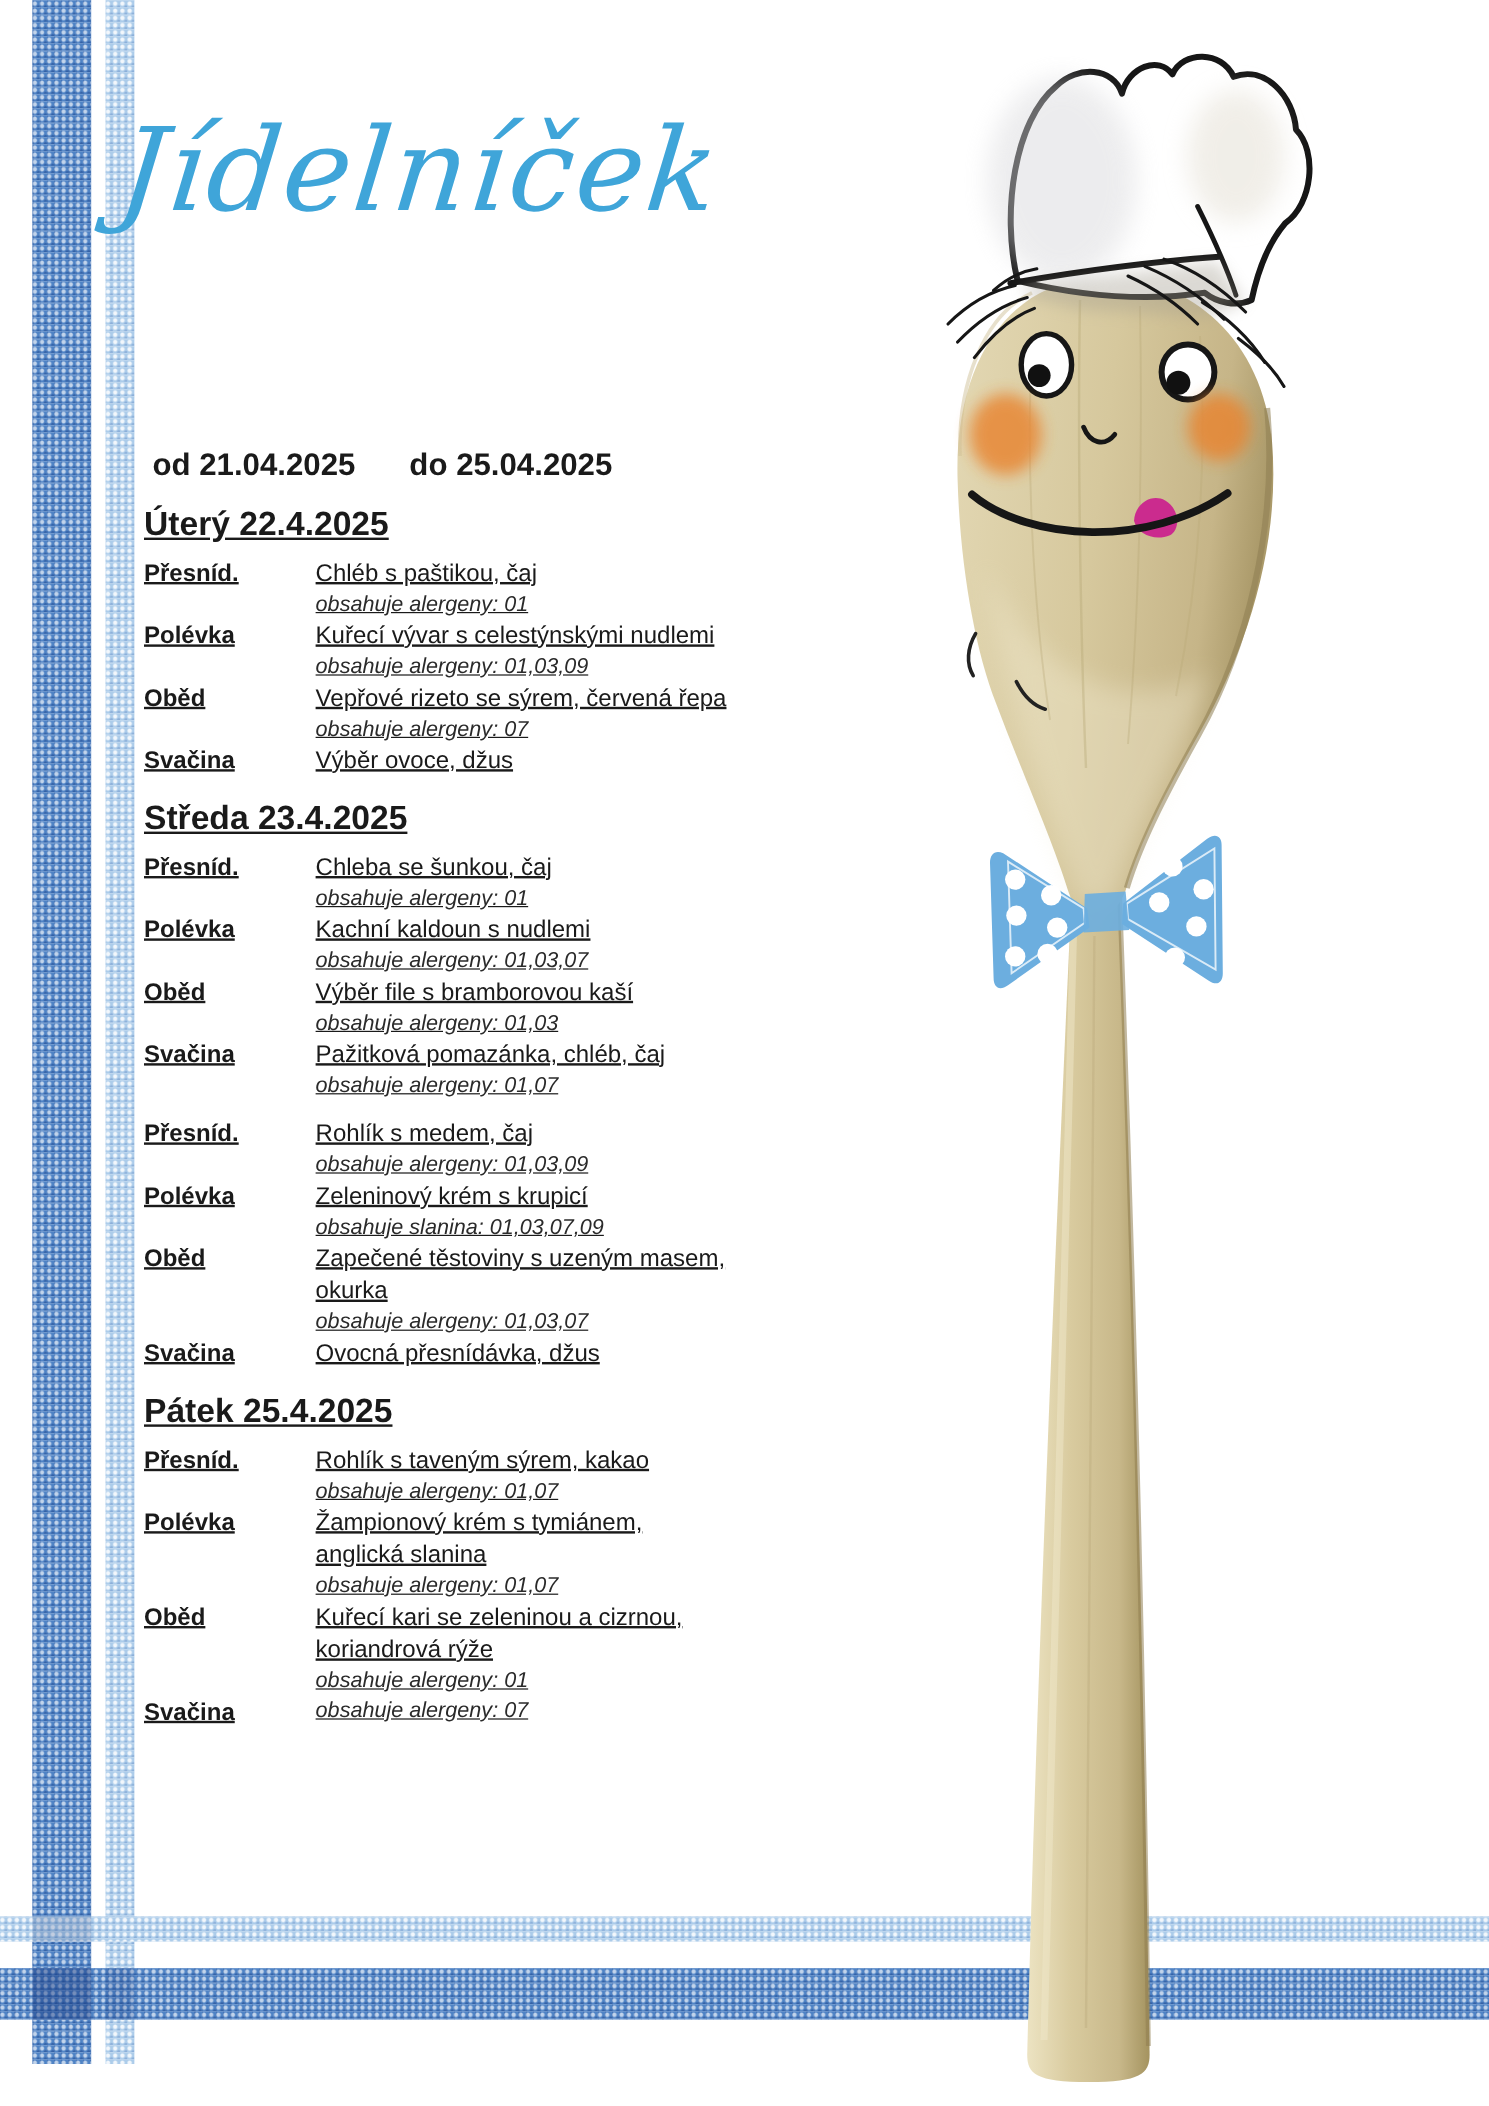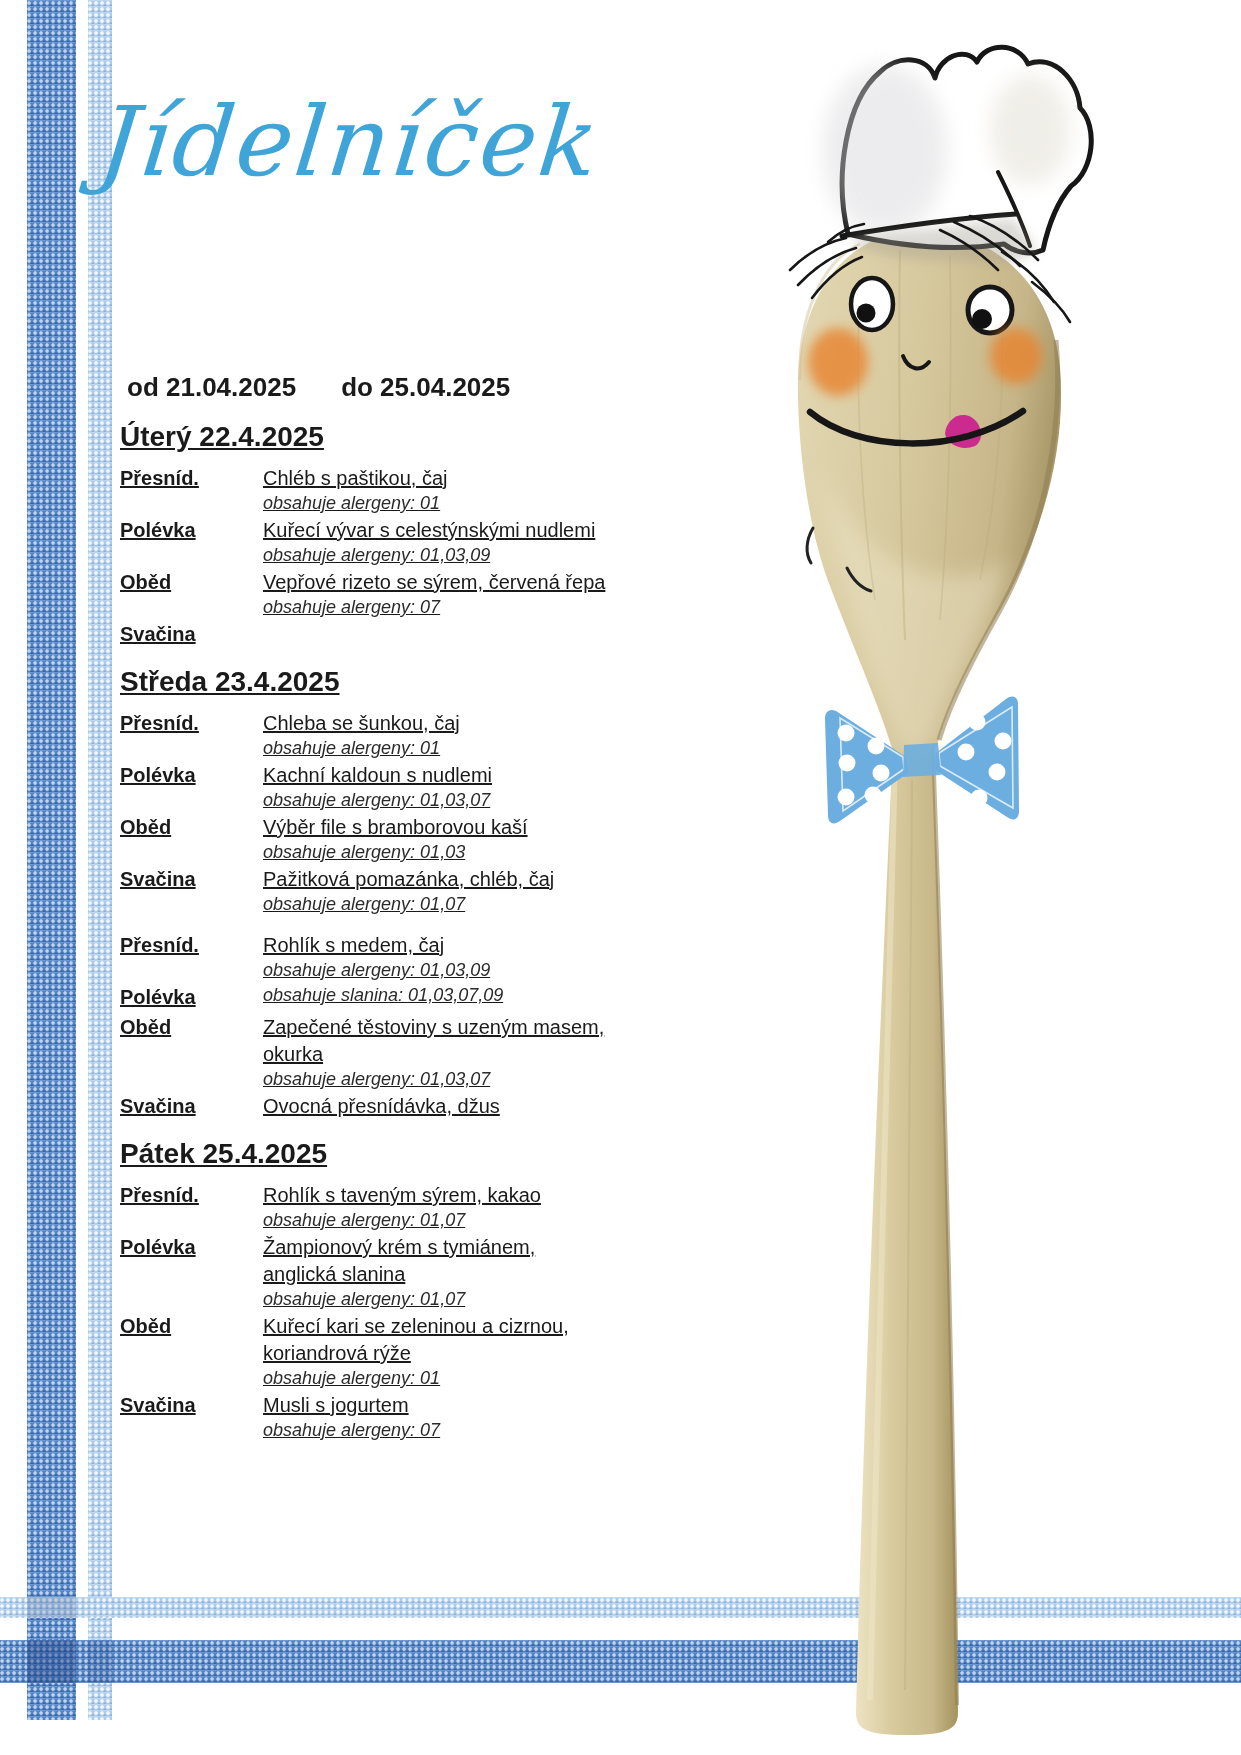--- a/index.html
+++ b/index.html
@@ -228,20 +228,23 @@
           </div>
           <div class="meal-row">
             <div class="meal-label">Oběd</div>
             <div class="meal-text">
               <div class="meal-item">Vepřové rizeto se sýrem, červená řepa</div>
               <div class="meal-allerg">obsahuje alergeny: 07</div>
             </div>
           </div>
           <div class="meal-row">
             <div class="meal-label">Svačina</div>
+            <div class="meal-text">
+              <div class="meal-item">Výběr ovoce, džus</div>
+            </div>
           </div>
         </div>
         <div class="day">
           <div class="day-title">Středa 23.4.2025</div>
           <div class="meal-row">
             <div class="meal-label">Přesníd.</div>
             <div class="meal-text">
               <div class="meal-item">Chleba se šunkou, čaj</div>
               <div class="meal-allerg">obsahuje alergeny: 01</div>
             </div>
@@ -272,20 +275,21 @@
           <div class="meal-row">
             <div class="meal-label">Přesníd.</div>
             <div class="meal-text">
               <div class="meal-item">Rohlík s medem, čaj</div>
               <div class="meal-allerg">obsahuje alergeny: 01,03,09</div>
             </div>
           </div>
           <div class="meal-row">
             <div class="meal-label">Polévka</div>
             <div class="meal-text">
+              <div class="meal-item">Zeleninový krém s krupicí</div>
               <div class="meal-allerg">obsahuje slanina: 01,03,07,09</div>
             </div>
           </div>
           <div class="meal-row">
             <div class="meal-label">Oběd</div>
             <div class="meal-text">
               <div class="meal-item">Zapečené těstoviny s uzeným masem,
 okurka</div>
               <div class="meal-allerg">obsahuje alergeny: 01,03,07</div>
             </div>
@@ -318,21 +322,20 @@
             <div class="meal-label">Oběd</div>
             <div class="meal-text">
               <div class="meal-item">Kuřecí kari se zeleninou a cizrnou,
 koriandrová rýže</div>
               <div class="meal-allerg">obsahuje alergeny: 01</div>
             </div>
           </div>
           <div class="meal-row">
             <div class="meal-label">Svačina</div>
             <div class="meal-text">
-              <div class="meal-item">Musli s jogurtem</div>
               <div class="meal-allerg">obsahuje alergeny: 07</div>
             </div>
           </div>
         </div>
       </div>
   </div>
 
 </div>
 
 </body></html>

